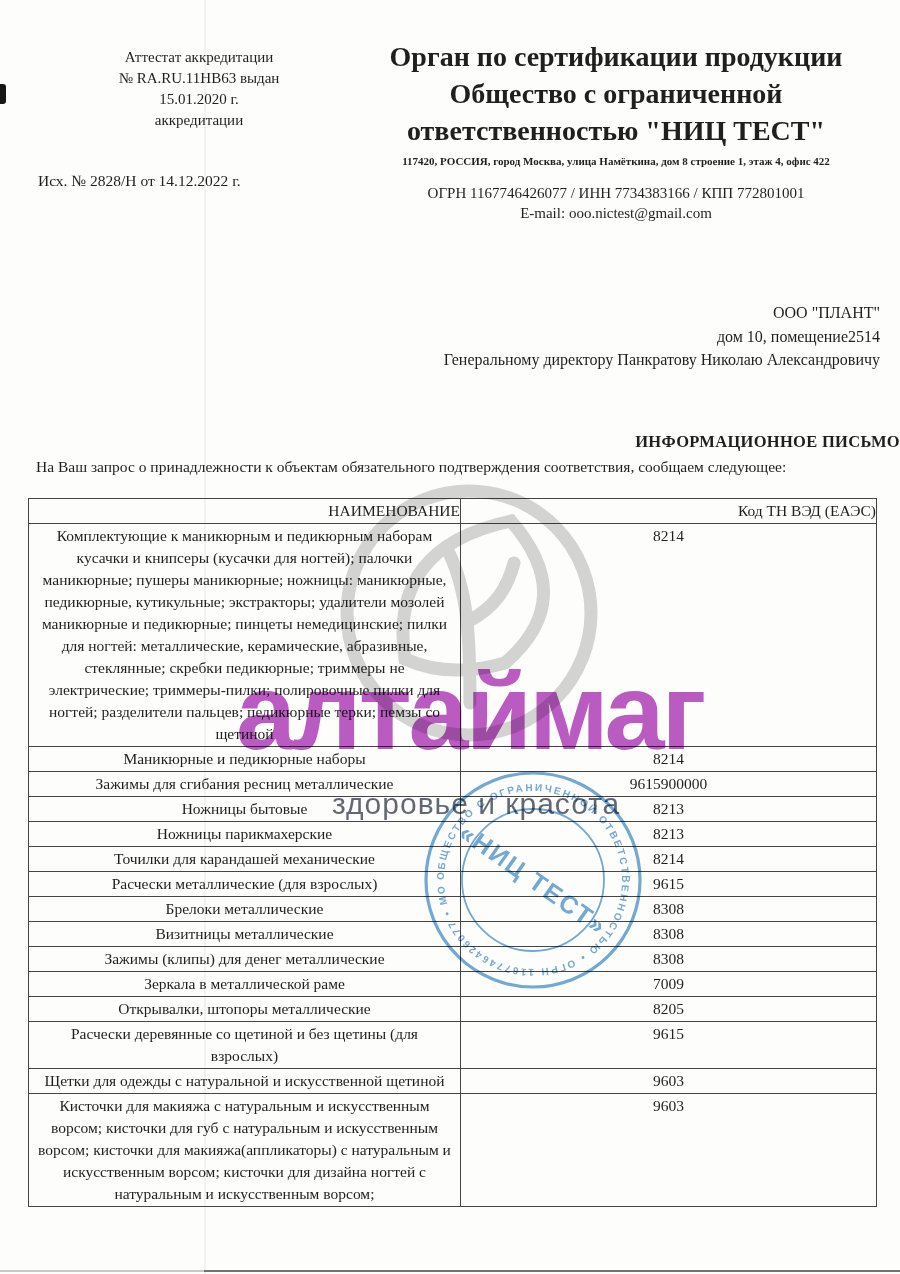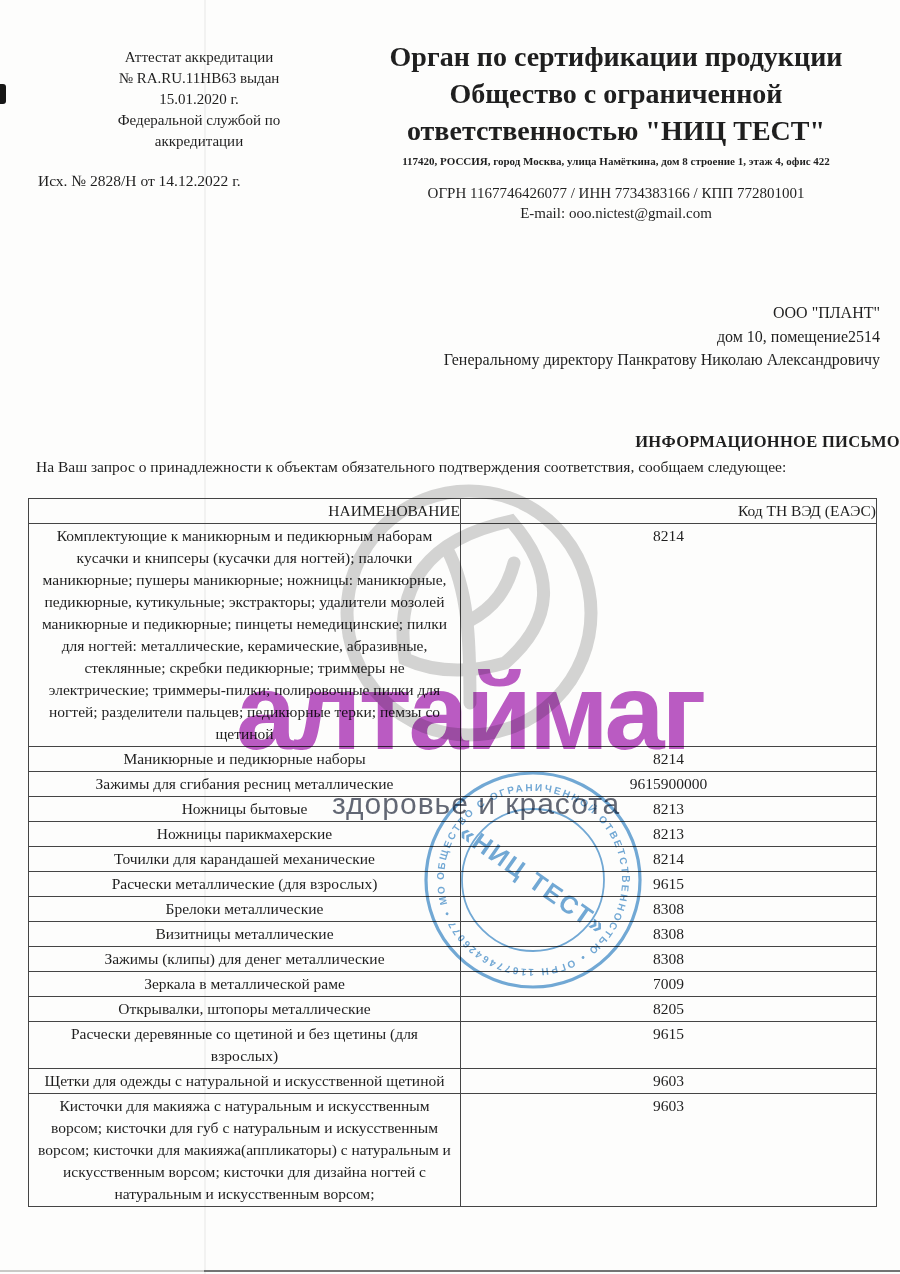--- a/index.html
+++ b/index.html
@@ -73,21 +73,20 @@
 
   <div class="scan-vline"></div>
   <div class="edge-mark"></div>
   <div class="bottom-line-dark"></div>
   <div class="bottom-line-light"></div>
 
   <div class="accred">
     <div>Аттестат аккредитации</div>
     <div>№ RA.RU.11НВ63 выдан</div>
     <div>15.01.2020 г.</div>
-    <div>Федеральной службой по</div>
     <div>аккредитации</div>
   </div>
 
   <div class="org">
     <div class="org-name">Орган по сертификации продукции Общество с ограниченной ответственностью "НИЦ ТЕСТ"</div>
     <div class="org-addr">117420, РОССИЯ, город Москва, улица Намёткина, дом 8 строение 1, этаж 4, офис 422</div>
     <div class="org-reg">ОГРН 1167746426077 / ИНН 7734383166 / КПП 772801001</div>
     <div class="org-email">E-mail: ooo.nictest@gmail.com</div>
   </div>
 

